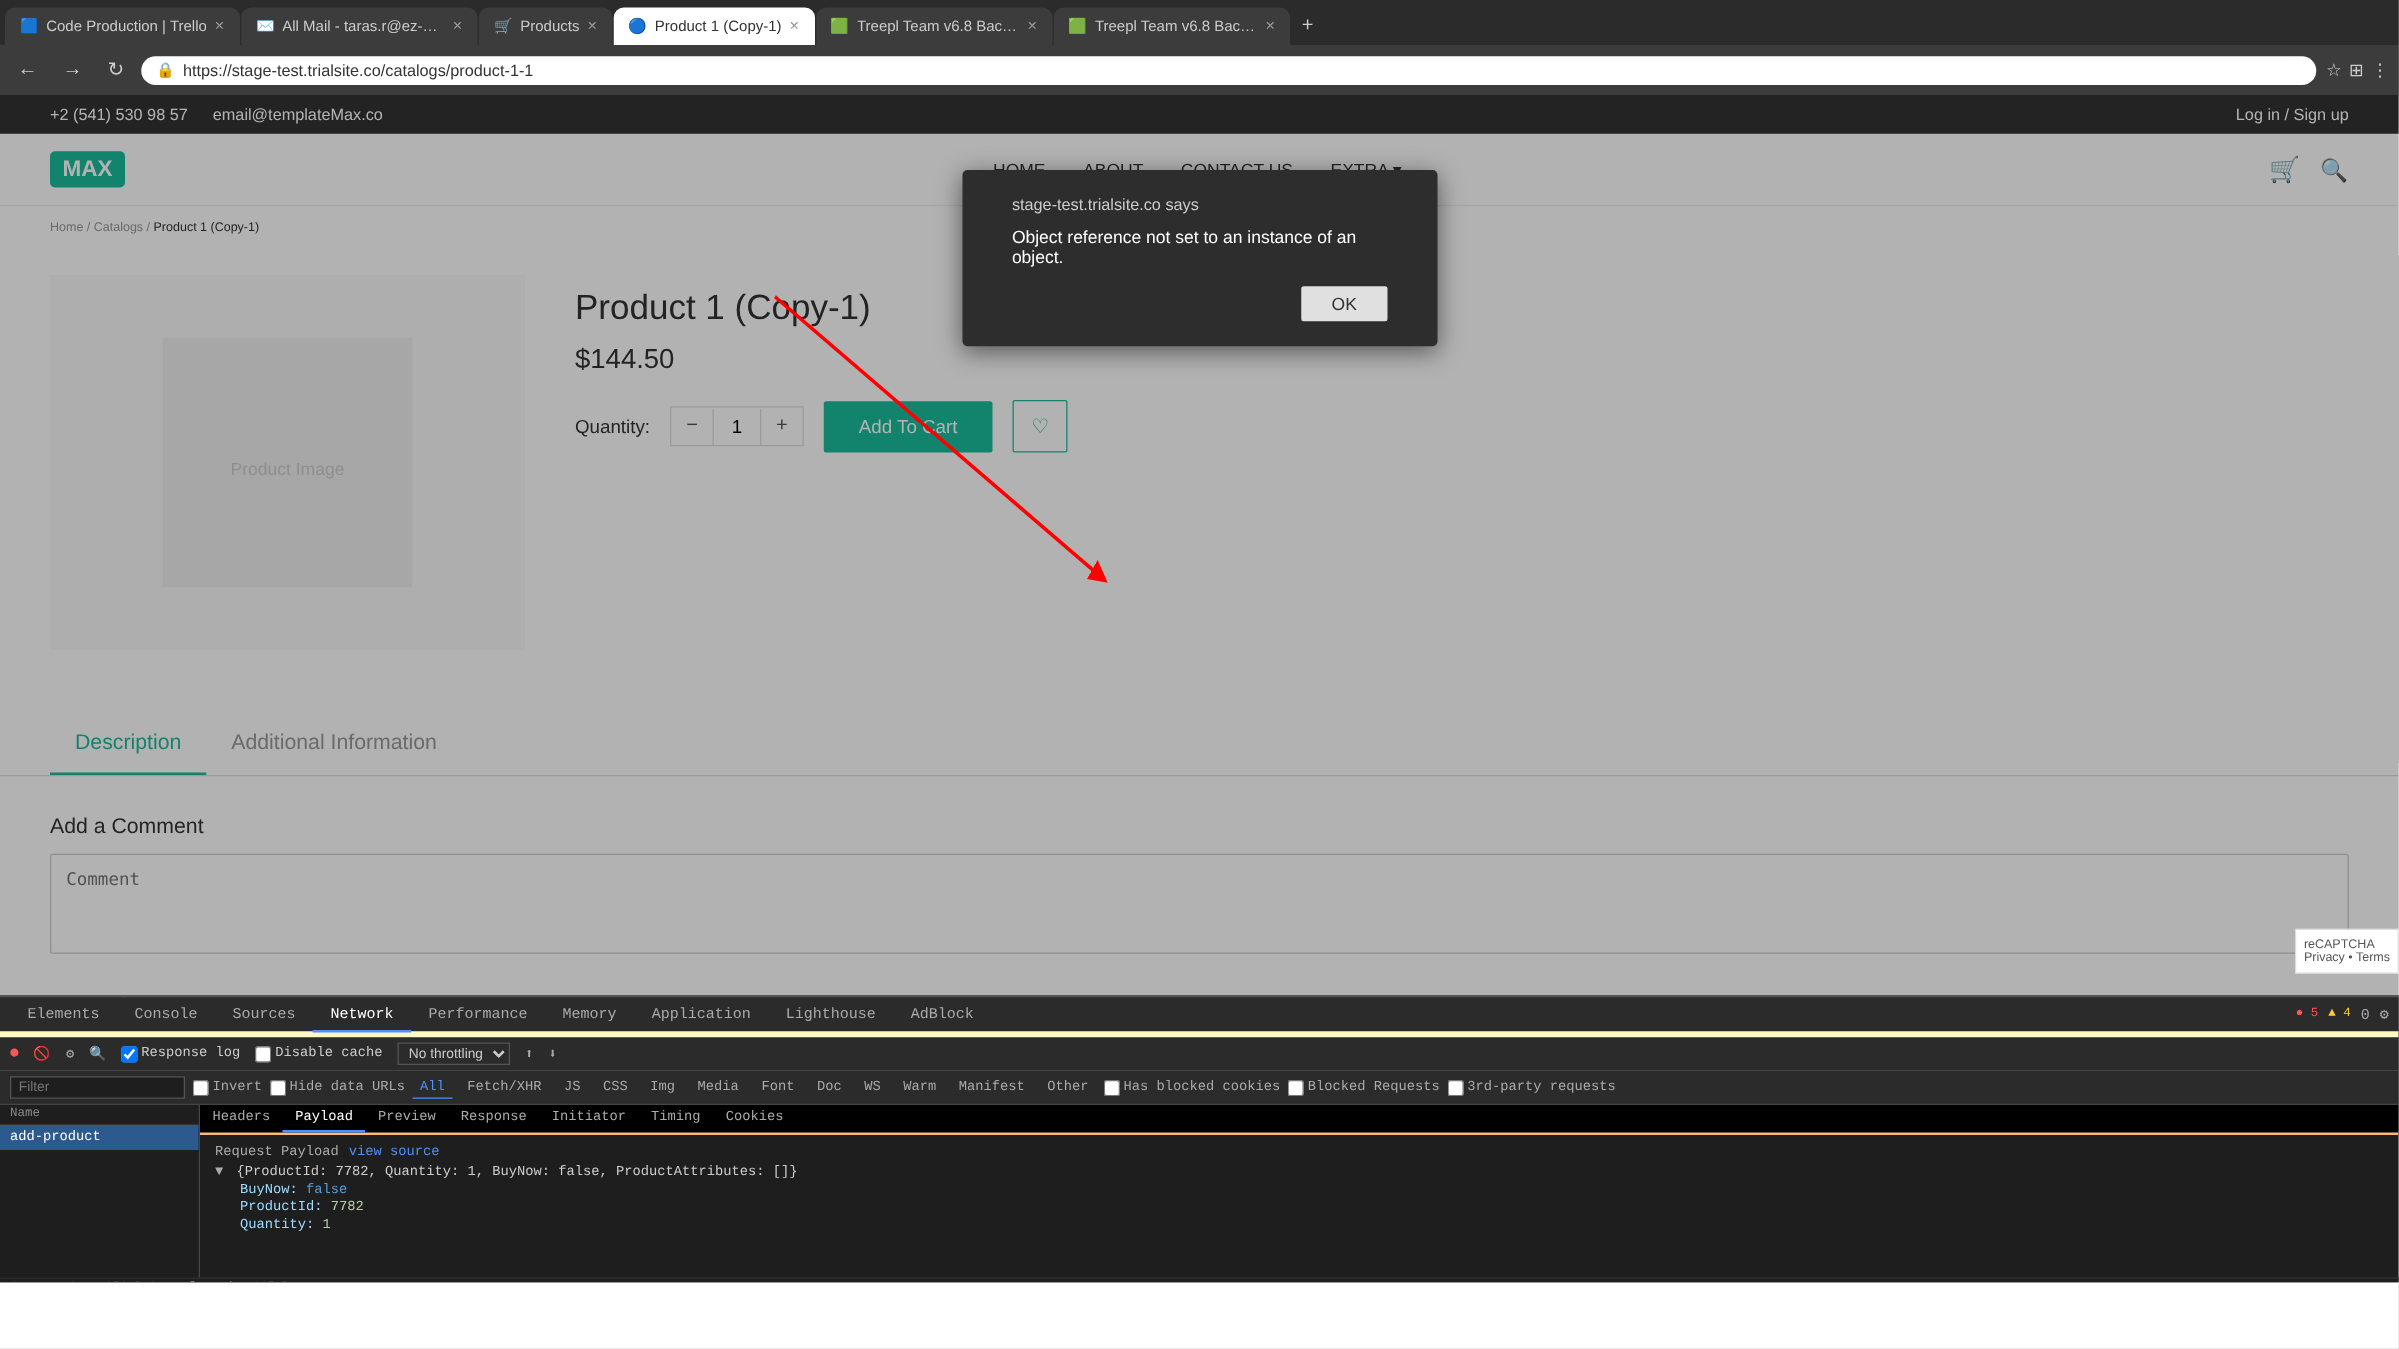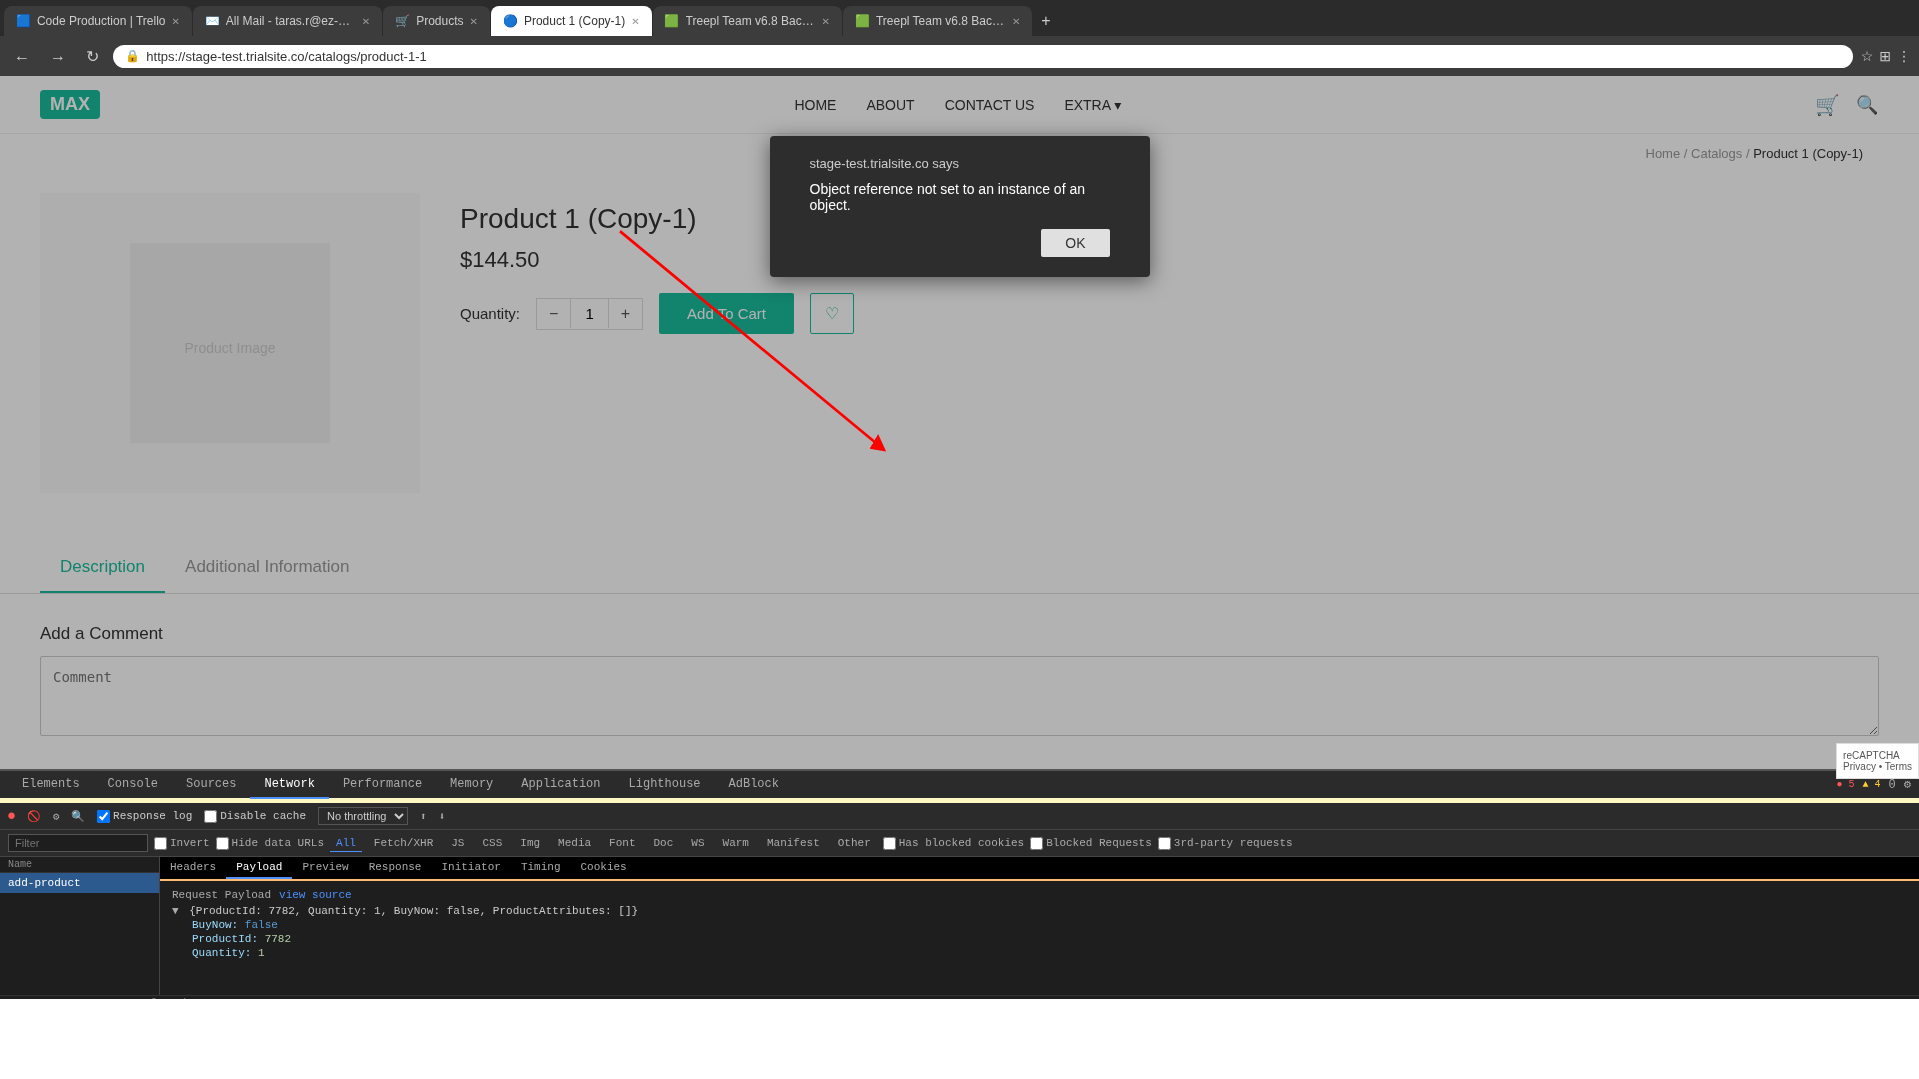--- a/index.html
+++ b/index.html
@@ -31,21 +31,21 @@
     
     .nav-header { display: flex; align-items: center; justify-content: space-between; padding: 14px 40px; border-bottom: 1px solid #eee; }
     .logo { background: #1abc9c; color: #fff; font-weight: bold; font-size: 18px; padding: 4px 10px; border-radius: 4px; }
     .nav-menu { display: flex; gap: 30px; align-items: center; font-size: 14px; font-weight: 500; color: #333; }
     .nav-menu a { text-decoration: none; color: #333; cursor: pointer; }
     .nav-icons { display: flex; gap: 16px; align-items: center; }
     .nav-icons .cart-icon { font-size: 20px; color: #333; cursor: pointer; position: relative; }
     .nav-icons .search-icon { font-size: 18px; color: #333; cursor: pointer; }
 
     
-    .breadcrumb { padding: 12px 56px; font-size: 13px; color: #999; text-align: right; }
+    .breadcrumb { padding: 12px 40px; font-size: 10px; color: #999; }
     .breadcrumb .current { color: #333; }
 
     
     .product-area { display: flex; padding: 20px 40px 40px; gap: 40px; }
     .product-image-area { flex: 0 0 380px; background: #f9f9f9; min-height: 300px; display: flex; align-items: center; justify-content: center; }
     .product-details { flex: 1; padding-top: 10px; }
     .product-title { font-size: 28px; font-weight: 400; color: #333; margin-bottom: 12px; }
     .product-price { font-size: 22px; color: #333; margin-bottom: 20px; }
     .quantity-row { display: flex; align-items: center; gap: 16px; margin-bottom: 16px; }
     .quantity-label { font-size: 15px; color: #333; }
@@ -162,20 +162,29 @@
     <div class="browser-actions">
       <button class="browser-action-btn">☆</button>
       <button class="browser-action-btn">⊞</button>
       <button class="browser-action-btn">⋮</button>
     </div>
   </div>
 </div>
 
 <div class="website" style="position:relative;">
 
+  <div class="top-bar">
+    <div class="top-bar-left">
+      <span>+2 (541) 530 98 57</span>
+      <span>email@templateMax.co</span>
+    </div>
+    <div class="top-bar-right">
+      <span>Log in / Sign up</span>
+    </div>
+  </div>
 
   <div class="nav-header">
     <div class="logo">MAX</div>
     <nav class="nav-menu">
       <a>HOME</a>
       <a>ABOUT</a>
       <a>CONTACT US</a>
       <a>EXTRA ▾</a>
     </nav>
     <div class="nav-icons">

